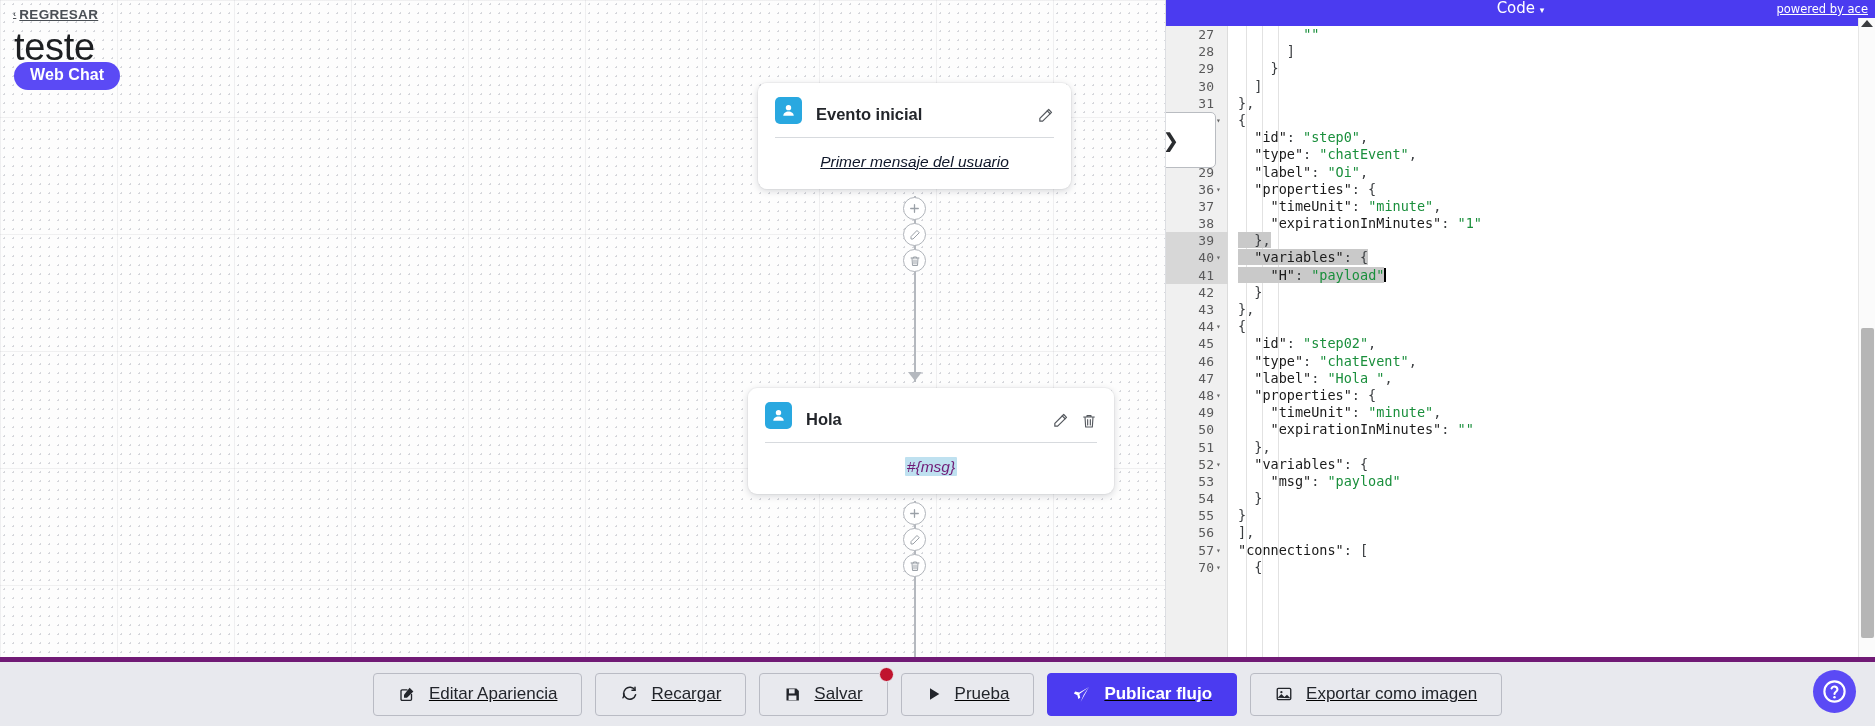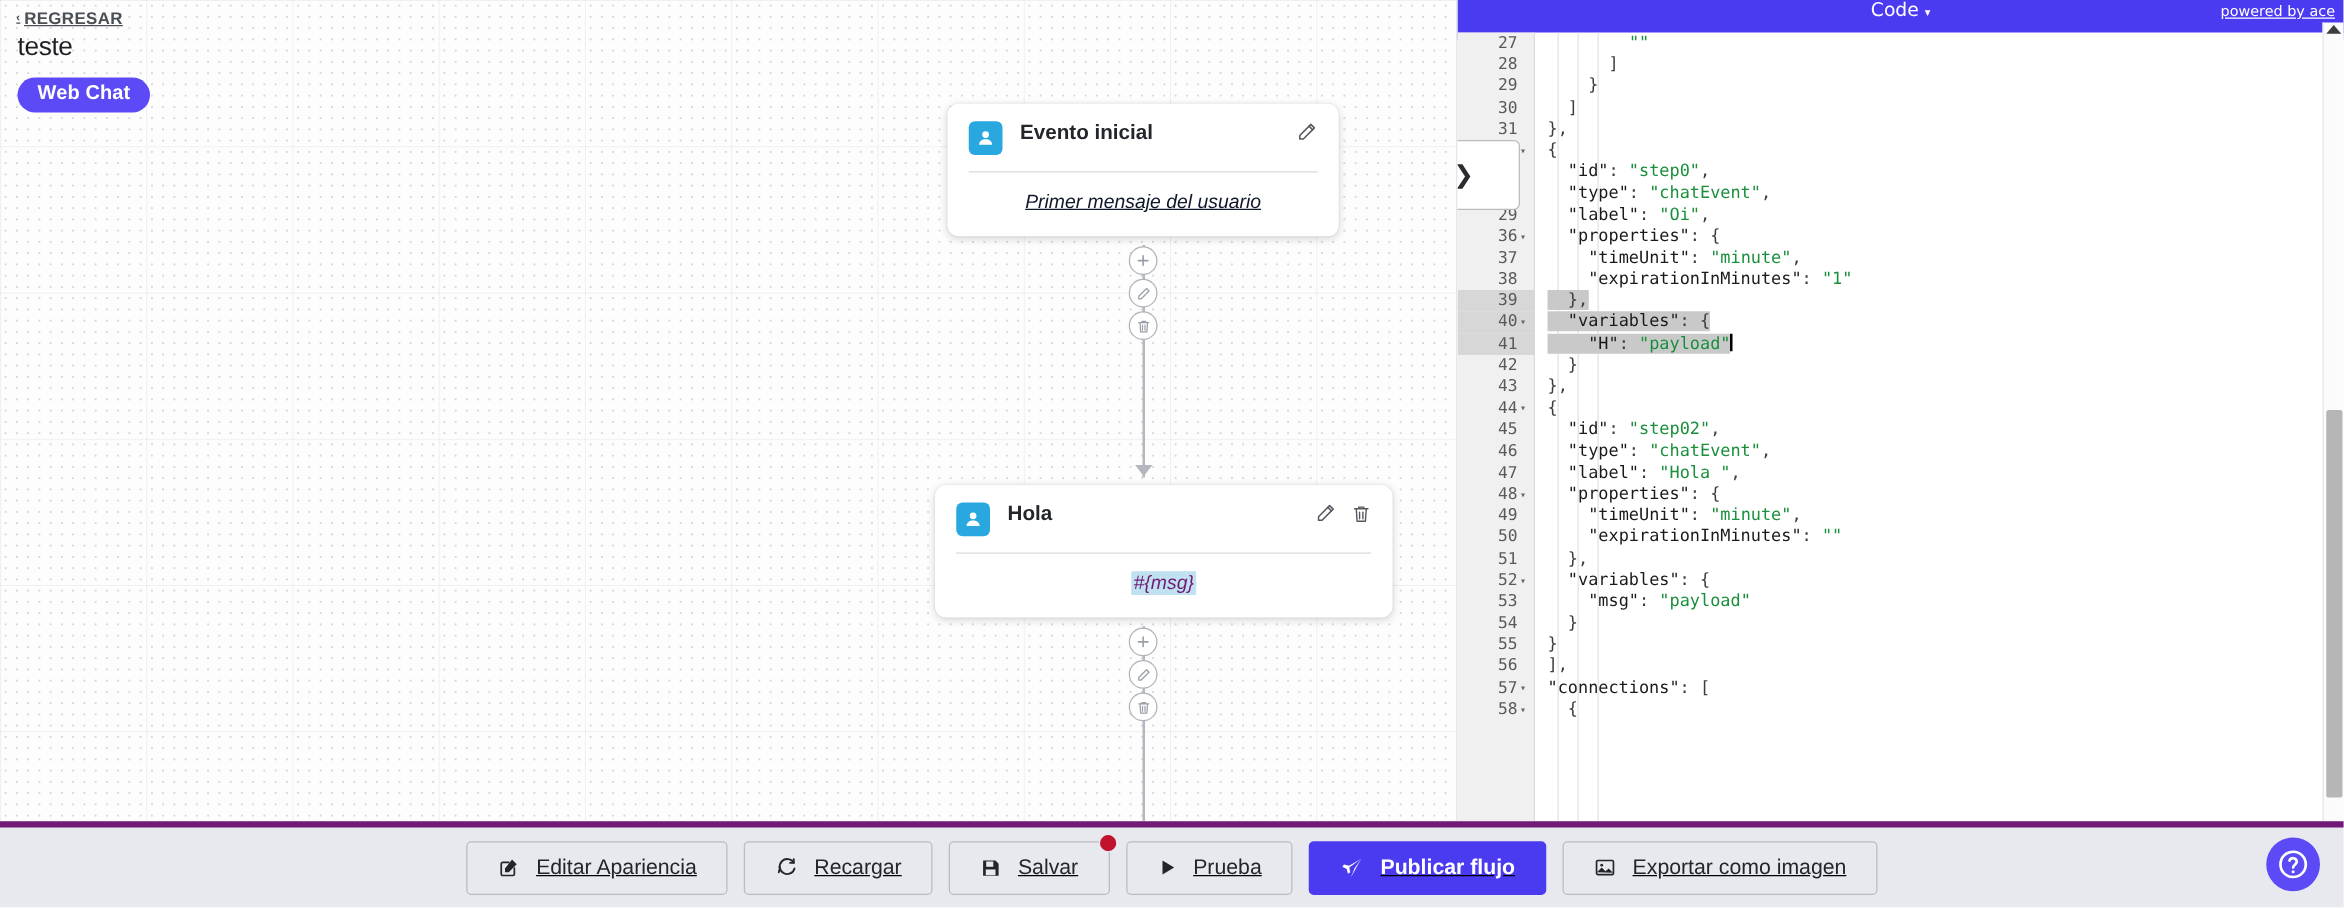--- a/index.html
+++ b/index.html
@@ -31,40 +31,40 @@
     position: absolute; left: 13px; top: 7px;
     font-size: 13.5px; font-weight: 700; letter-spacing: .3px;
     color: #4a4f55; text-decoration: underline;
     display: flex; align-items: center; gap: 3px;
     cursor: pointer;
   }
   .back-link .chev { font-size: 9px; line-height: 1; }
 
   .proj-title {
     position: absolute; left: 14px; top: 26px;
-    font-size: 21px; font-weight: 400; color: #1d1f22;
+    font-size: 38px; font-weight: 400; color: #1d1f22;
     letter-spacing: -.3px;
   }
   .badge {
     position: absolute; left: 14px; top: 62px;
     background: #5b4af5; color: #ffffff;
     font-size: 16px; font-weight: 700;
     padding: 4px 16px 6px; border-radius: 17px;
     letter-spacing: .1px;
   }
 
   
   .node {
     position: absolute;
     background: #fff;
     border-radius: 9px;
     box-shadow: 0 2px 7px rgba(20,25,40,.17), 0 0 0 1px rgba(0,0,0,.03);
   }
   .node-head {
-    display: flex; align-items: flex-start;
+    display: flex; align-items: flex-end;
     padding: 14px 17px 13px 17px;
   }
   .node-icon {
     width: 27px; height: 27px; border-radius: 5px;
     background: #29a8e0;
     display: flex; align-items: center; justify-content: center;
     flex: 0 0 auto;
   }
   .node-icon svg { display: block; }
   .node-title {
@@ -400,21 +400,21 @@
           <div class="crow"><span class="ln">48</span><span class="fold">▾</span><span class="src"><span class="punc"> </span><span class="punc"> </span><span class="key">"properties"</span><span class="punc">:</span><span class="punc"> </span><span class="punc">{</span></span></div>
           <div class="crow"><span class="ln">49</span><span class="fold"></span><span class="src"><span class="punc"> </span><span class="punc"> </span><span class="punc"> </span><span class="punc"> </span><span class="key">"timeUnit"</span><span class="punc">:</span><span class="punc"> </span><span class="str">"minute"</span><span class="punc">,</span></span></div>
           <div class="crow"><span class="ln">50</span><span class="fold"></span><span class="src"><span class="punc"> </span><span class="punc"> </span><span class="punc"> </span><span class="punc"> </span><span class="key">"expirationInMinutes"</span><span class="punc">:</span><span class="punc"> </span><span class="str">""</span></span></div>
           <div class="crow"><span class="ln">51</span><span class="fold"></span><span class="src"><span class="punc"> </span><span class="punc"> </span><span class="punc">}</span><span class="punc">,</span></span></div>
           <div class="crow"><span class="ln">52</span><span class="fold">▾</span><span class="src"><span class="punc"> </span><span class="punc"> </span><span class="key">"variables"</span><span class="punc">:</span><span class="punc"> </span><span class="punc">{</span></span></div>
           <div class="crow"><span class="ln">53</span><span class="fold"></span><span class="src"><span class="punc"> </span><span class="punc"> </span><span class="punc"> </span><span class="punc"> </span><span class="key">"msg"</span><span class="punc">:</span><span class="punc"> </span><span class="str">"payload"</span></span></div>
           <div class="crow"><span class="ln">54</span><span class="fold"></span><span class="src"><span class="punc"> </span><span class="punc"> </span><span class="punc">}</span></span></div>
           <div class="crow"><span class="ln">55</span><span class="fold"></span><span class="src"><span class="punc">}</span></span></div>
           <div class="crow"><span class="ln">56</span><span class="fold"></span><span class="src"><span class="punc">]</span><span class="punc">,</span></span></div>
           <div class="crow"><span class="ln">57</span><span class="fold">▾</span><span class="src"><span class="key">"connections"</span><span class="punc">:</span><span class="punc"> </span><span class="punc">[</span></span></div>
-          <div class="crow"><span class="ln">58</span><span class="fold">▾</span><span class="src"><span class="punc"> </span><span class="punc"> </span><span class="punc">{</span></span></div>
+          <div class="crow"><span class="ln">70</span><span class="fold">▾</span><span class="src"><span class="punc"> </span><span class="punc"> </span><span class="punc">{</span></span></div>
         </div>
 
       <div class="collapse-widget">
         <span class="arrow">❯</span>
       </div>
     </div>
 
     <div class="vscroll">
       <span class="up"></span>
       <span class="thumb"></span>

